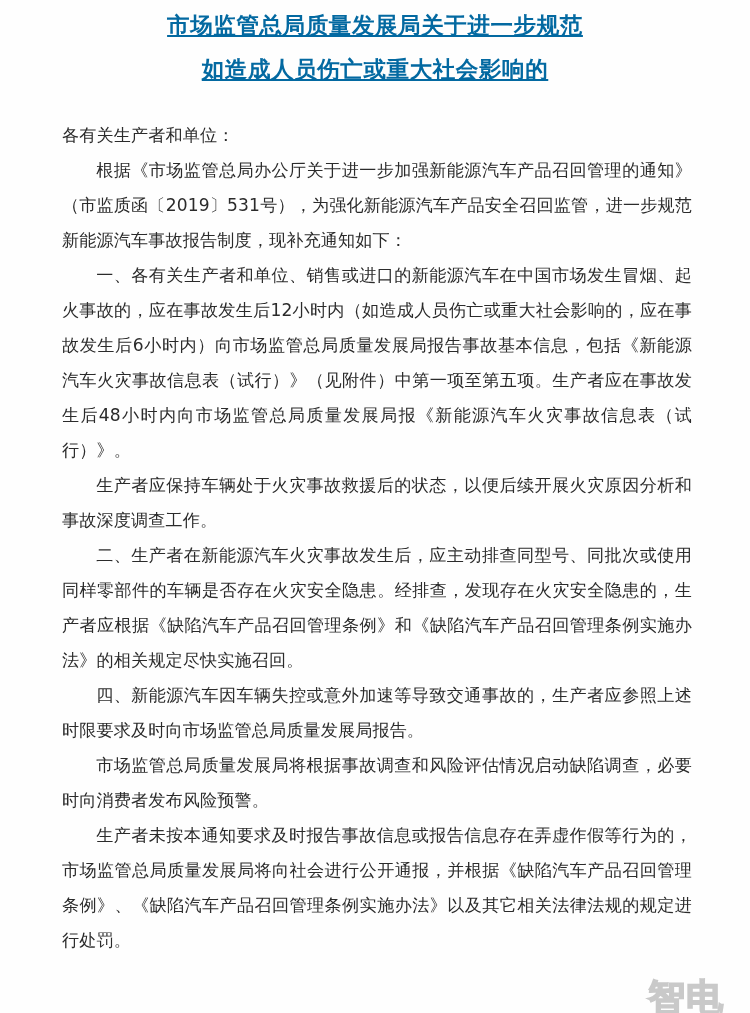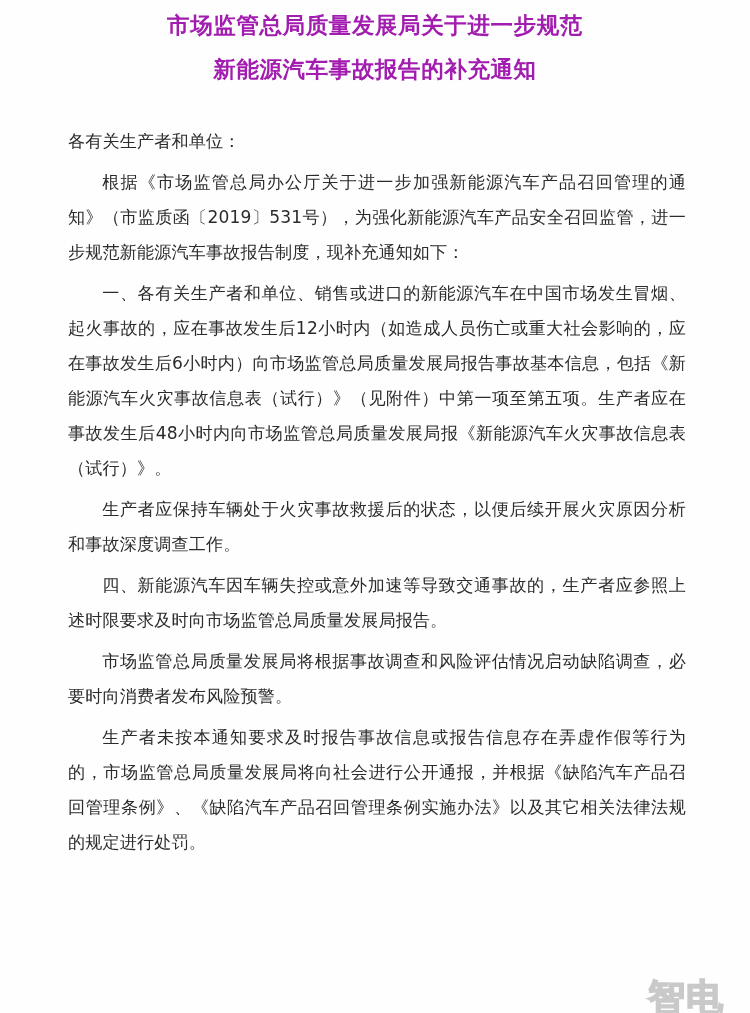--- a/index.html
+++ b/index.html
@@ -17,23 +17,24 @@
     background: #fefefe;
     overflow: hidden;
     box-sizing: border-box;
   }
   
   .doc-title {
     text-align: center;
     font-family: "DejaVu Serif", "Liberation Serif", serif;
     font-weight: bold;
     font-size: 22.5px;
-    color: #a21caf;
+    color: #0369a1;
     letter-spacing: 0.6px;
     line-height: 1.0;
+    text-decoration: underline;
   }
   .doc-title .tline {
     display: block;
   }
   .doc-title .tline:first-child { padding-top: 14px; }
   .doc-title .tline:last-child  { padding-top: 21px; }
 
   
   .doc-body {
     position: absolute;
@@ -41,21 +42,21 @@
     top: 118px;
     width: 630px;
     font-size: 17.1px;
     line-height: 35px;
     color: #2b2b2b;
     letter-spacing: 0.15px;
     text-align: justify;
     text-justify: inter-character;
   }
   .para {
-    margin: 6px;
+    margin: 0;
     text-indent: 2em;
     text-align: justify;
     text-justify: inter-character;
     white-space: normal;
   }
   .para.no-indent {
     text-indent: 0;
   }
   
   .watermark {
@@ -90,33 +91,34 @@
     margin-top: -1px;
   }
 </style>
 </head>
 <body>
 
 <div id="page">
 
   <div class="doc-title">
     <span class="tline">市场监管总局质量发展局关于进一步规范</span>
-    <span class="tline">新能源汽车事故报告的补充通知</span>
+    <span class="tline">如造成人员伤亡或重大社会影响的</span>
   </div>
 
   <div class="doc-body">
 
     <p class="para no-indent">各有关生产者和单位：</p>
 
     <p class="para">根据《市场监管总局办公厅关于进一步加强新能源汽车产品召回管理的通知》（市监质函〔2019〕531号），为强化新能源汽车产品安全召回监管，进一步规范新能源汽车事故报告制度，现补充通知如下：</p>
 
     <p class="para">一、各有关生产者和单位、销售或进口的新能源汽车在中国市场发生冒烟、起火事故的，应在事故发生后12小时内（如造成人员伤亡或重大社会影响的，应在事故发生后6小时内）向市场监管总局质量发展局报告事故基本信息，包括《新能源汽车火灾事故信息表（试行）》（见附件）中第一项至第五项。生产者应在事故发生后48小时内向市场监管总局质量发展局报《新能源汽车火灾事故信息表（试行）》。</p>
 
     <p class="para">生产者应保持车辆处于火灾事故救援后的状态，以便后续开展火灾原因分析和事故深度调查工作。</p>
 
+    <p class="para">二、生产者在新能源汽车火灾事故发生后，应主动排查同型号、同批次或使用同样零部件的车辆是否存在火灾安全隐患。经排查，发现存在火灾安全隐患的，生产者应根据《缺陷汽车产品召回管理条例》和《缺陷汽车产品召回管理条例实施办法》的相关规定尽快实施召回。</p>
 
 
     <p class="para">四、新能源汽车因车辆失控或意外加速等导致交通事故的，生产者应参照上述时限要求及时向市场监管总局质量发展局报告。</p>
 
     <p class="para">市场监管总局质量发展局将根据事故调查和风险评估情况启动缺陷调查，必要时向消费者发布风险预警。</p>
 
     <p class="para">生产者未按本通知要求及时报告事故信息或报告信息存在弄虚作假等行为的，市场监管总局质量发展局将向社会进行公开通报，并根据《缺陷汽车产品召回管理条例》、《缺陷汽车产品召回管理条例实施办法》以及其它相关法律法规的规定进行处罚。</p>
 
   </div>
 

